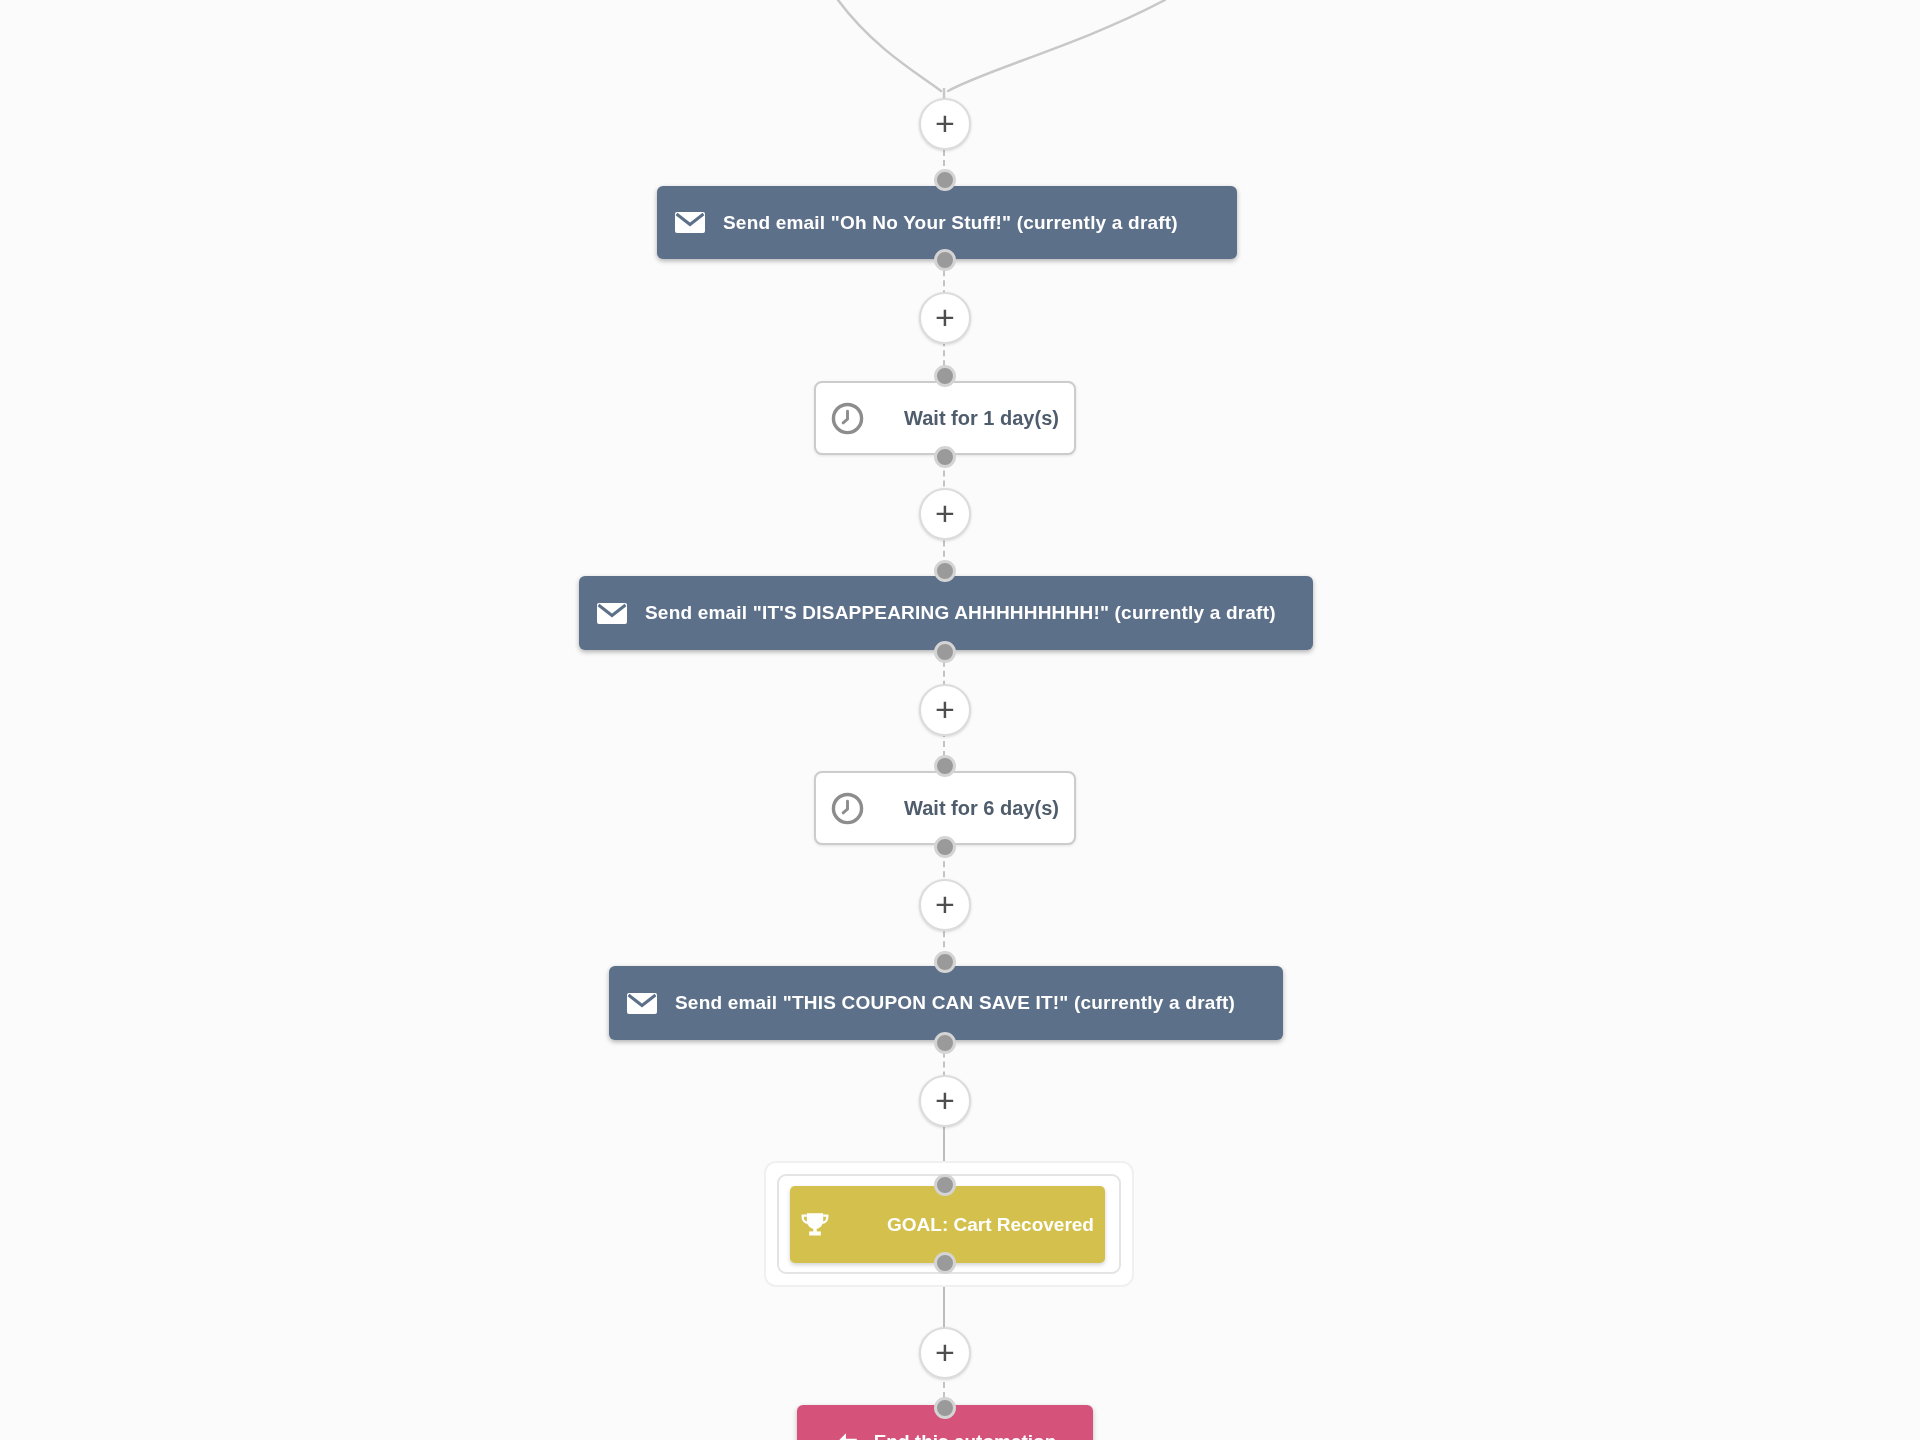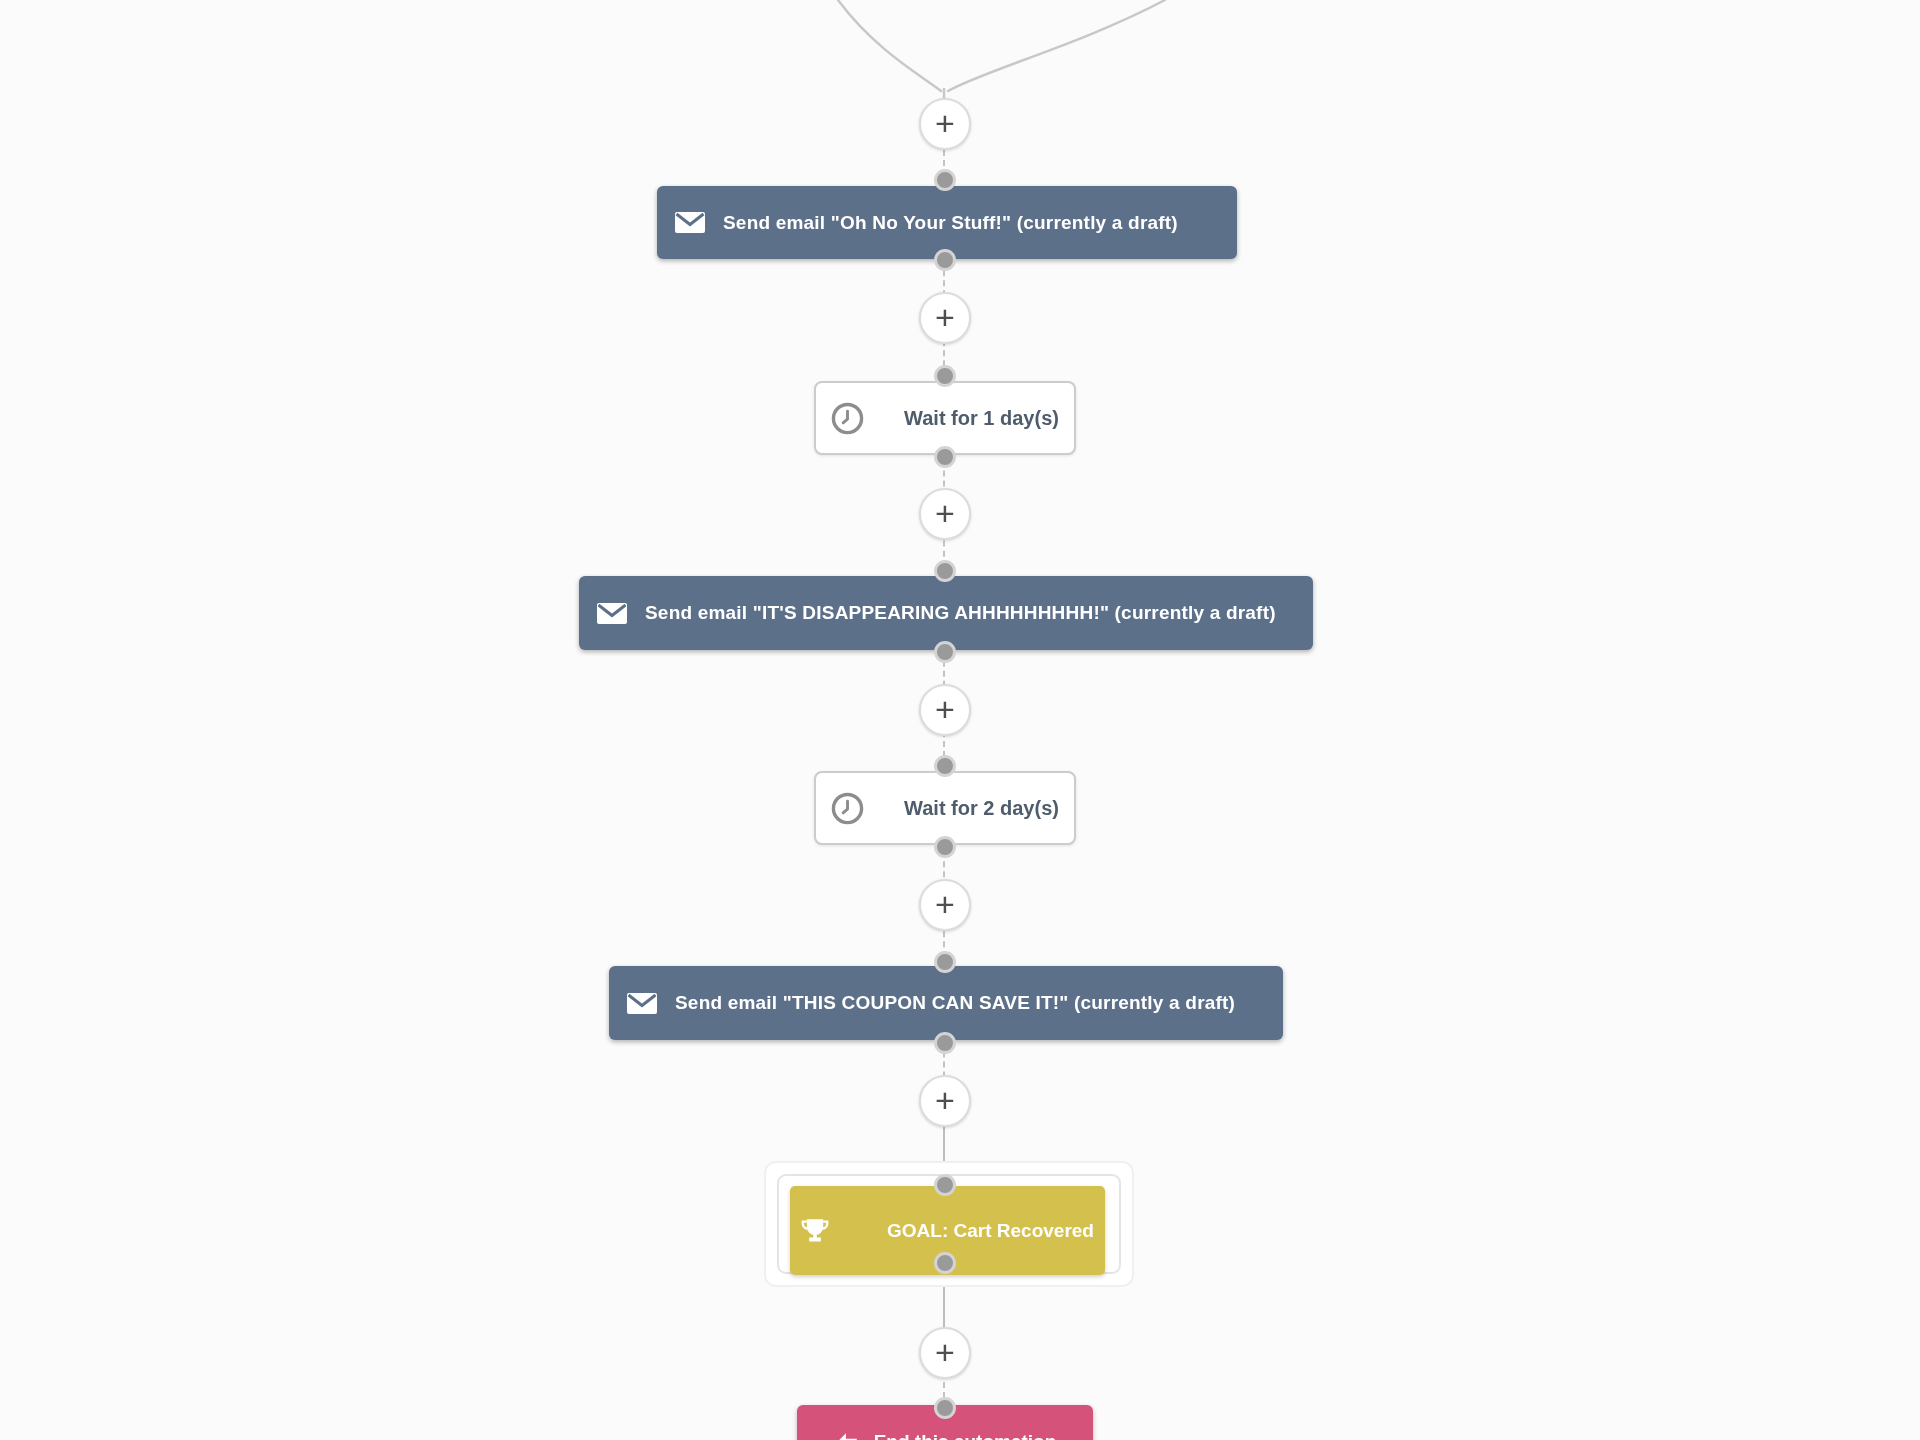--- a/index.html
+++ b/index.html
@@ -139,36 +139,36 @@
   <span class="label">Send email "IT'S DISAPPEARING AHHHHHHHHH!" (currently a draft)</span>
 </div>
 
 <div class="node wait-node" style="left:814px;top:771px;width:262px;height:74px;">
   <span class="icon">
     <svg viewBox="0 0 34 34" width="33" height="33">
         <circle cx="17" cy="17" r="14.5" fill="none" stroke="#8d8d8d" stroke-width="3.5"></circle>
         <path d="M17 9.5v8l-4.5 4" fill="none" stroke="#8d8d8d" stroke-width="3" stroke-linecap="round"></path>
       </svg>
   </span>
-  <span class="label">Wait for 2 day(s)</span>
+  <span class="label">Wait for 6 day(s)</span>
 </div>
 
 <div class="node email-node" style="left:609px;top:966px;width:674px;height:74px;">
   <span class="icon">
     <svg viewBox="0 0 30 21" width="30" height="21">
         <rect width="30" height="21" rx="2" fill="#ffffff"></rect>
         <path d="M1.5 2 L15 12.5 L28.5 2" fill="none" stroke="#5d7089" stroke-width="3"></path>
       </svg>
   </span>
   <span class="label">Send email "THIS COUPON CAN SAVE IT!" (currently a draft)</span>
 </div>
 
 <div class="goal-outer" style="left:764px;top:1161px;width:370px;height:126px;"></div>
 <div class="goal-inner" style="left:777px;top:1174px;width:344px;height:100px;"></div>
-<div class="node goal-node" style="left:790px;top:1186px;width:315px;height:89px;gap:44px;">
+<div class="node goal-node" style="left:790px;top:1186px;width:315px;height:77px;gap:44px;">
   <span class="icon">
     <svg viewBox="0 0 24 22" width="28" height="26">
       <path fill="#ffffff" d="M5 1h14v6.5A7 7 0 0 1 5 7.5z"></path>
       <path fill="none" stroke="#ffffff" stroke-width="2" d="M5 3H1.5v1.5A4.5 4.5 0 0 0 6 9M19 3h3.5v1.5A4.5 4.5 0 0 1 18 9"></path>
       <path fill="#ffffff" d="M10.5 8h3v9h-3z"></path>
       <path fill="#ffffff" d="M7 16.5h10v3.5H7z"></path>
     </svg>
   </span>
   <span class="label">GOAL: Cart Recovered</span>
 </div>

